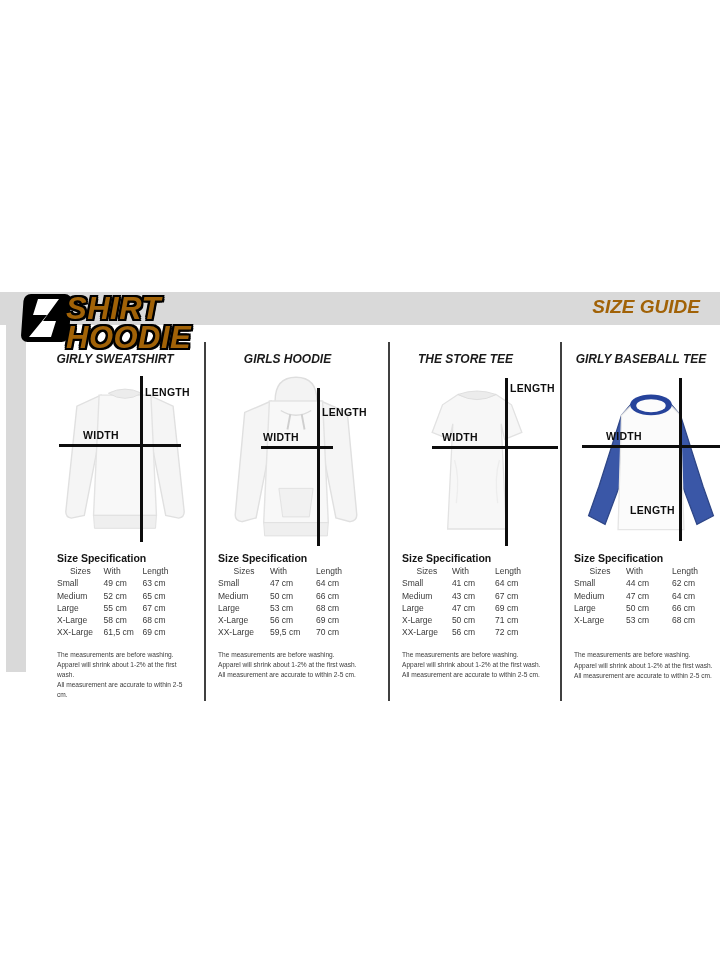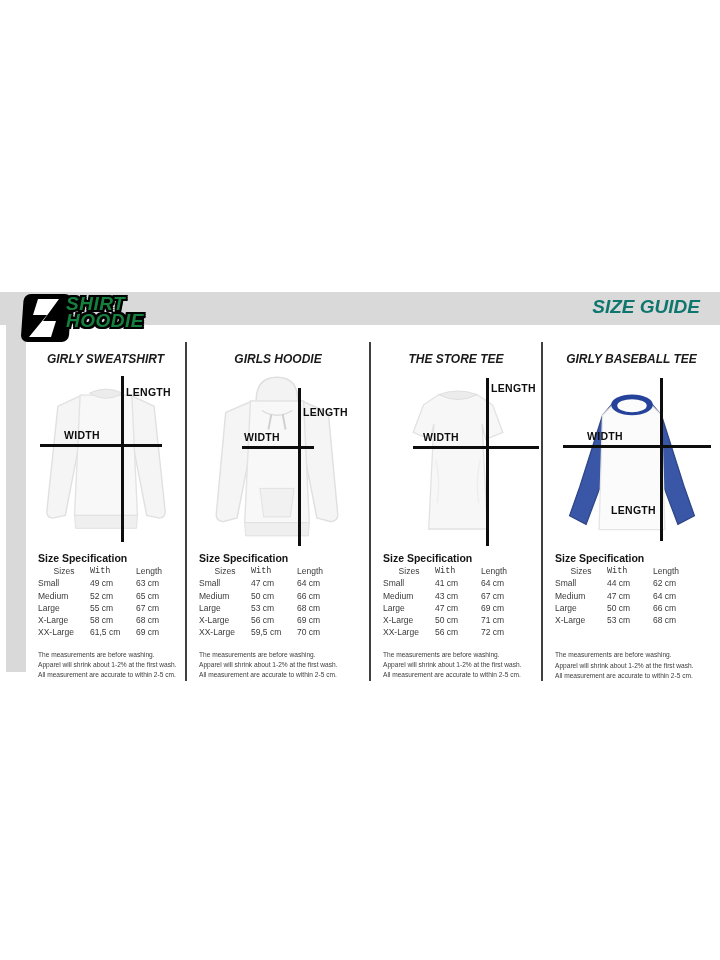--- a/index.html
+++ b/index.html
@@ -10,57 +10,57 @@
     font-family:"Liberation Sans", sans-serif; color:#111;
   }
   
   .band { position:absolute; left:0; top:292px; width:720px; height:33px; background:#d9d9d9; }
   .side-strip { position:absolute; left:6px; top:325px; width:20px; height:347px; background:#d9d9d9; }
 
   .logo { position:absolute; left:20px; top:293px; display:flex; align-items:flex-start; z-index:3; }
   .logo-sbox { width:50px; height:50px; flex:0 0 auto; }
   .logo-words {
     margin-left:-4px; margin-top:2px;
-    font-weight:bold; font-style:italic; font-size:19px; line-height:0.92;
-    letter-spacing:0.5px; color:#15803d;
+    font-weight:bold; font-style:italic; font-size:31px; line-height:0.92;
+    letter-spacing:0.5px; color:#a16207;
     text-shadow:-2px -2px 0 #000, 2px -2px 0 #000, -2px 2px 0 #000, 2px 2px 0 #000,
                 -2px 0 0 #000, 2px 0 0 #000, 0 -2px 0 #000, 0 2px 0 #000;
   }
   .size-guide-title {
     position:absolute; right:20px; top:296px; z-index:3;
-    font-weight:bold; font-style:italic; font-size:19px; letter-spacing:0px; color:#0f766e;
+    font-weight:bold; font-style:italic; font-size:19px; letter-spacing:0px; color:#a16207;
   }
 
   
   .cols {
     position:absolute; left:26px; top:342px; width:694px; height:318px;
     display:grid; grid-template-columns:159px 184px 172px 179px;
   }
-  .col { position:relative; }
+  .col { position:relative;margin-left:19px; }
   .col + .col { border-left:2px solid #404040; }
   .col-title {
     margin-top:10px; text-align:center;
     font-weight:bold; font-style:italic; font-size:12px; color:#1a1a1a;
   }
   .figure { position:relative; height:180px; margin-top:2px; }
   .garment { position:absolute; }
   .vline { position:absolute; width:3px; background:#0d0d0d; }
   .hline { position:absolute; height:3px; background:#0d0d0d; }
   .mlabel { position:absolute; font-weight:bold; font-size:10.5px; letter-spacing:0.3px; color:#0d0d0d; white-space:nowrap; }
 
   
   .spec { margin:4px 0 0 12px; }
   .spec-title { font-weight:bold; font-size:10.5px; color:#141414; margin-bottom:3px; }
   table.sizes { border-collapse:collapse; table-layout:fixed; }
   table.sizes td, table.sizes th {
     font-size:8.5px; font-weight:normal; text-align:left; color:#3a3a3a;
     padding:0 0 2.5px 0; line-height:1.15;
   }
   table.sizes .c-size { width:52px;text-align:center; }
-  table.sizes .c-width { width:46px;font-family:Liberation Mono, monospace; }
+  table.sizes .c-width { width:46px; }
   table.sizes .c-length { width:48px; }
   .notes { margin:9px 0 0 12px; font-size:6.6px; line-height:1.55; color:#3c3c3c; }
 </style>
 </head>
 <body>
 
 <div class="page">
 
   <div class="band"></div>
   <div class="side-strip"></div>

